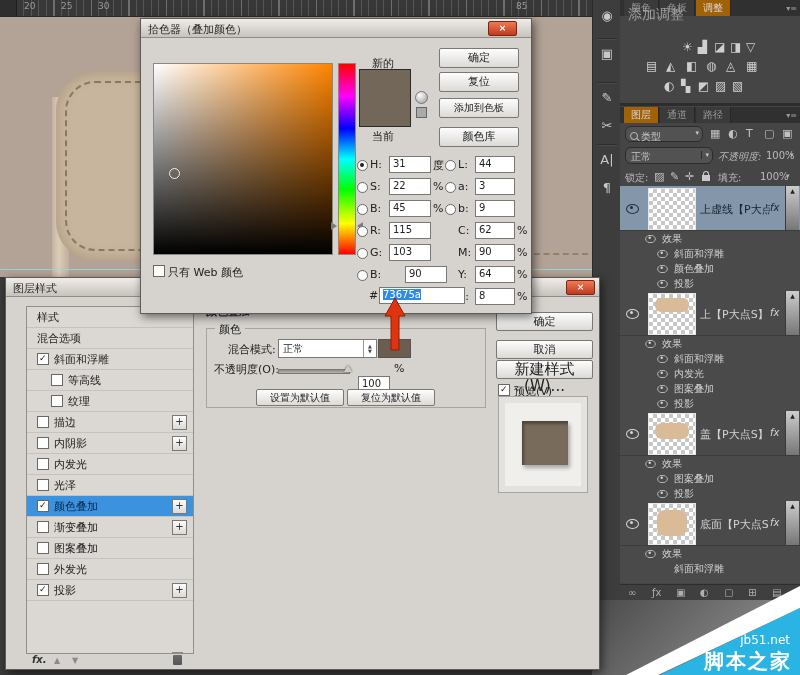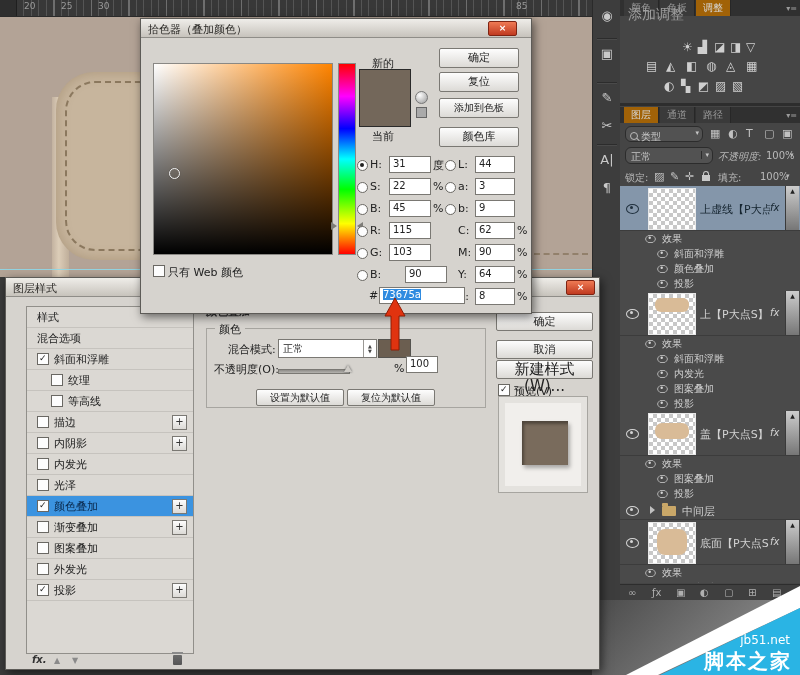--- a/index.html
+++ b/index.html
@@ -297,26 +297,20 @@
           <span style="position: absolute; left: 42px; top: 1px;">效果</span>
         </div>
         <div class="lrow eff">
           <span class="eye sm" style="left: 36px; top: 3px;"></span>
           <span style="position: absolute; left: 54px; top: 1px;">图案叠加</span>
         </div>
         <div class="lrow eff">
           <span class="eye sm" style="left: 36px; top: 3px;"></span>
           <span style="position: absolute; left: 54px; top: 1px;">投影</span>
         </div>
-        <div class="lrow grp">
-          <span class="eye" style="left: 6px; top: 5px;"></span>
-          <span class="ctri" style="left: 30px; top: 5px;"></span>
-          <span class="folder" style="left: 42px; top: 5px;"></span>
-          <span style="position: absolute; left: 62px; top: 3px;">中间层</span>
-        </div>
         <div class="lrow layer">
           <span class="eye" style="left: 6px; top: 18px;"></span>
           <div class="thumb tan-big"></div>
           <span class="lname">底面【P大点S】</span>
           <span class="lfx">fx</span>
           <div class="expander">▲</div>
         </div>
         <div class="lrow eff">
           <span class="eye sm" style="left: 24px; top: 3px;"></span>
           <span style="position: absolute; left: 42px; top: 1px;">效果</span>
@@ -349,25 +343,25 @@
         </div>
         <div class="ls-item">
           <span class="txt" style="left: 10px;">混合选项</span>
         </div>
         <div class="ls-item">
           <span class="cb checked" style="left: 10px; top: 4px;"></span>
           <span class="txt" style="left: 27px;">斜面和浮雕</span>
         </div>
         <div class="ls-item">
           <span class="cb" style="left: 24px; top: 4px;"></span>
+          <span class="txt" style="left: 41px;">等高线</span>
+        </div>
+        <div class="ls-item">
+          <span class="cb" style="left: 24px; top: 4px;"></span>
           <span class="txt" style="left: 41px;">纹理</span>
-        </div>
-        <div class="ls-item">
-          <span class="cb" style="left: 24px; top: 4px;"></span>
-          <span class="txt" style="left: 41px;">等高线</span>
         </div>
         <div class="ls-item">
           <span class="cb" style="left: 10px; top: 4px;"></span>
           <span class="txt" style="left: 27px;">描边</span>
           <span class="plusbox">+</span>
         </div>
         <div class="ls-item">
           <span class="cb" style="left: 10px; top: 4px;"></span>
           <span class="txt" style="left: 27px;">内阴影</span>
           <span class="plusbox">+</span>
@@ -420,21 +414,21 @@
       <span class="dtxt">正常</span>
       <span class="stepper">
           <span>▲</span>
           <span>▼</span>
         </span>
     </div>
     <div id="ov-swatch" style="background: rgb(107, 94, 80);"></div>
     <span class="lbl" style="left:208px;top:84px;">不透明度(O):</span>
     <div id="op-track"></div>
     <div id="op-thumb"></div>
-    <div class="inputbox" style="left:352px;top:78px;width:24px;height:13px;margin-left:48px;">100</div>
+    <div class="inputbox" style="left:352px;top:98px;width:24px;height:13px;">100</div>
     <span class="lbl" style="left:388px;top:84px;">%</span>
     <div class="btn" style="left:250px;top:111px;width:86px;height:15px;line-height:15px;font-size:10px;">设置为默认值</div>
     <div class="btn" style="left:341px;top:111px;width:86px;height:15px;line-height:15px;font-size:10px;">复位为默认值</div>
 
     <div class="btn" style="left:490px;top:34px;width:95px;height:17px;line-height:17px;">确定</div>
     <div class="btn" style="left:490px;top:62px;width:95px;height:17px;line-height:17px;">取消</div>
     <div class="btn" style="left:490px;top:82px;width:95px;height:17px;line-height:17px;font-size:15px;">新建样式(W)...</div>
     <span class="cb checked" style="left:492px;top:106px;"></span>
     <span class="lbl" style="left:508px;top:106px;">预览(V)</span>
     <div id="preview-box">

